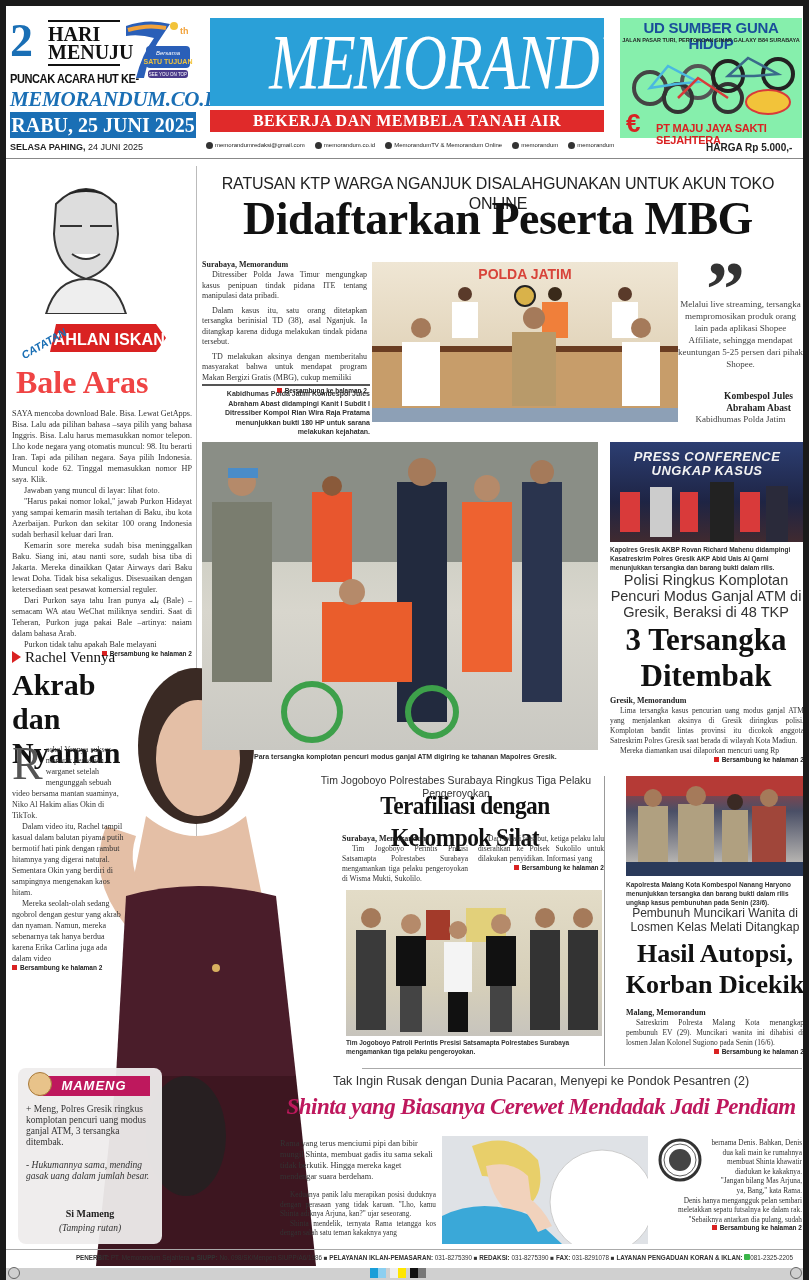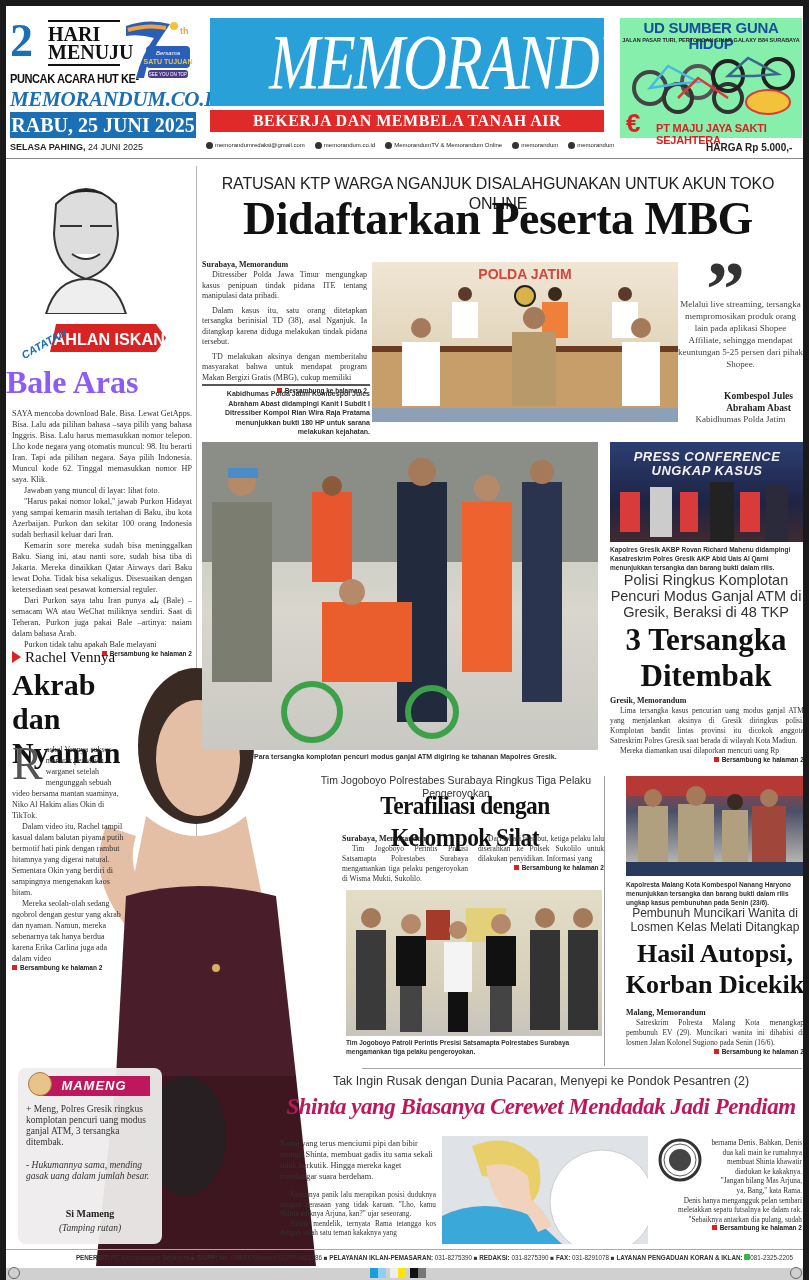--- a/index.html
+++ b/index.html
@@ -29,21 +29,21 @@
   .ad-sub { left: 0; top: 19px; width: 182px; text-align: center; font: bold 5.5px/7px "Liberation Sans", sans-serif; color: #222; }
   .ad-pt { left: 36px; top: 104px; font: bold 11px/12px "Liberation Sans", sans-serif; color: #d92222; letter-spacing: -0.2px; }
   .euro { left: 6px; top: 92px; font: bold 26px/26px "Liberation Sans", sans-serif; color: #d92222; }
   .price { left: 700px; top: 136px; font: bold 10px/11px "Liberation Sans", sans-serif; color: #222; }
   .rule-top { left: 0; top: 152px; width: 797px; height: 1px; background: #888; }
 
   
   .col-div { left: 190px; top: 160px; width: 1px; height: 1085px; background: #bbb; }
   .dahlan-portrait { left: 30px; top: 168px; width: 100px; height: 140px; }
   .catatan { left: 10px; top: 312px; width: 150px; height: 40px; }
-  .col-title { left: 0; top: 358px; font: bold 32px/36px "Liberation Serif", serif; color: #8b5cf6; }
+  .col-title { left: 10px; top: 358px; font: bold 32px/36px "Liberation Serif", serif; color: #ef4444; }
   .col-body { left: 6px; top: 402px; width: 180px; font: 8.2px/11px "Liberation Serif", serif; color: #333; text-align: justify; }
   .col-body p { text-indent: 12px; }
   .col-body p:first-child { text-indent: 0; }
   .cont { font: bold 6.5px/8px "Liberation Sans", sans-serif; color: #222; text-align: right; }
   .cont::before { content: ""; display: inline-block; width: 5px; height: 5px; background: #d92222; margin-right: 3px; vertical-align: 0; }
 
   .rachel-kicker { left: 6px; top: 642px; font: 15px/18px "Liberation Serif", serif; color: #111; display: flex; align-items: center; gap: 4px; }
   .tri { width: 0; height: 0; border-top: 6px solid transparent; border-bottom: 6px solid transparent; border-left: 9px solid #d92222; display: inline-block; }
   .rachel-head { left: 6px; top: 662px; width: 130px; font: bold 30px/34px "Liberation Serif", serif; color: #111; }
   .rachel-body { left: 6px; top: 738px; width: 115px; font: 8px/11px "Liberation Serif", serif; color: #333; }

